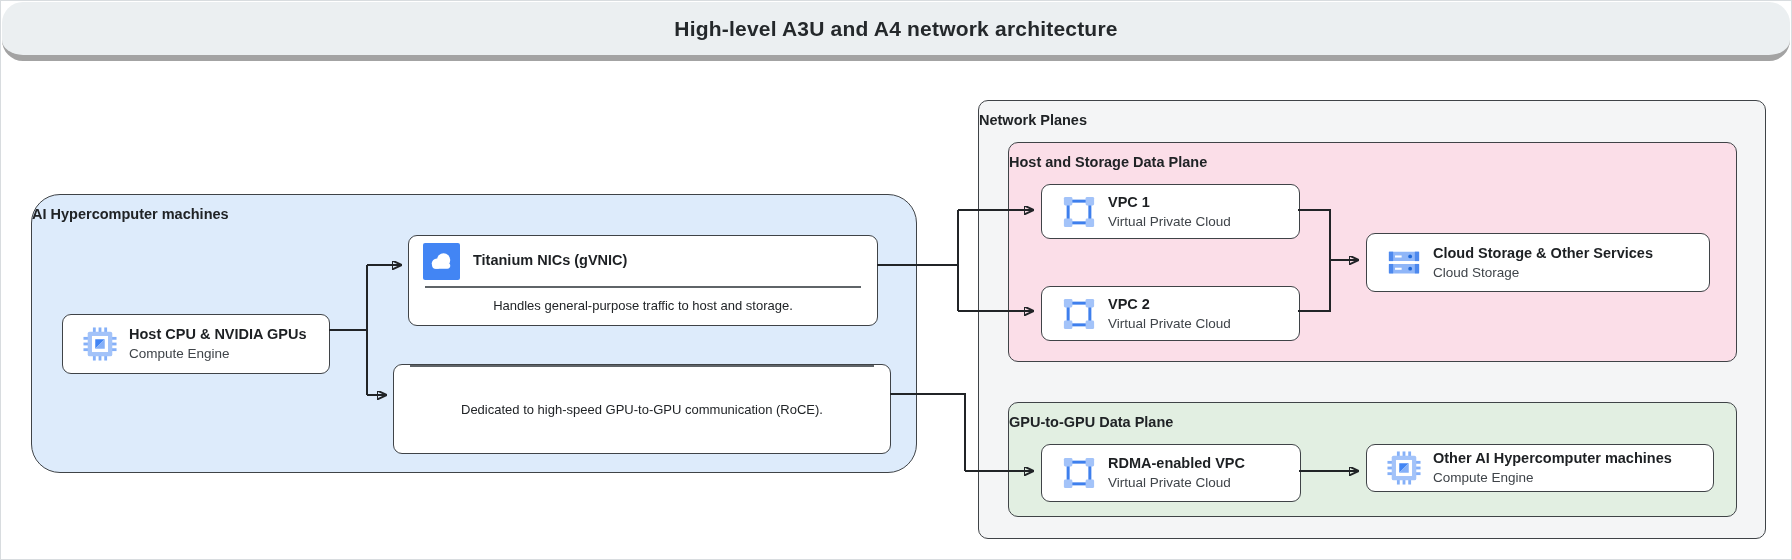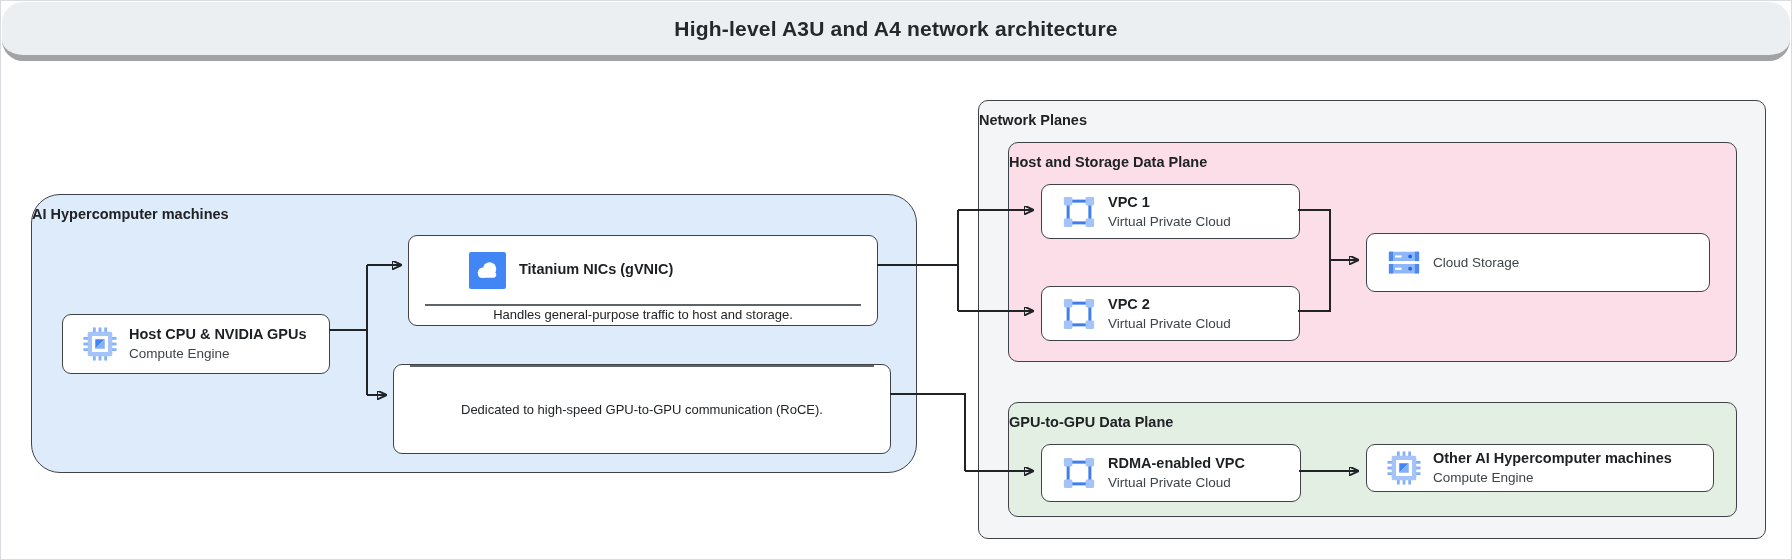--- a/index.html
+++ b/index.html
@@ -33,21 +33,21 @@
   }
   .node-title{font-size:14.5px;font-weight:700;color:#1d2023;line-height:1.35;white-space:nowrap;}
   .node-sub{font-size:13.5px;font-weight:400;color:#3f4449;line-height:1.3;white-space:nowrap;}
   .icon{flex:0 0 auto;display:block;}
   
   .niccard{
     position:absolute;box-sizing:border-box;background:#fff;
     border:1.5px solid #3f4347;border-radius:9px;
     display:flex;flex-direction:column;
   }
-  .nic-head{height:68px;display:flex;align-items:center;gap:13px;padding:0 14px;margin-left:46px;}
+  .nic-head{height:50px;display:flex;align-items:center;gap:13px;padding:0 14px;}
   .nic-divider{border-top:2px solid #5f6468;margin:0 16px;}
   .nic-caption{
     flex:1;display:flex;align-items:center;justify-content:center;
     font-size:13px;color:#212427;padding-bottom:2px;
   }
   
   .connectors{position:absolute;left:0;top:0;width:1792px;height:560px;pointer-events:none;z-index:5;}
   .connectors path{stroke:var(--c-arrow,#212427);stroke-width:2;fill:none;}
 </style>
 </head>
@@ -198,20 +198,21 @@
           <div class="node-title">VPC 2</div>
           <div class="node-sub">Virtual Private Cloud</div>
         </div>
       </div>
 
       <div class="card" style="left:357px;top:90px;width:344px;height:59px;">
         <svg class="icon" width="34" height="34">
             <use href="#i-storage"></use>
           </svg>
         <div>
+          <div class="node-title">Cloud Storage &amp; Other Services</div>
           <div class="node-sub">Cloud Storage</div>
         </div>
       </div>
     </section>
 
     <section class="plane p-green">
       <div class="plane-title">GPU-to-GPU Data Plane</div>
 
       <div class="card" style="left:32px;top:41px;width:260px;height:58px;">
         <svg class="icon" width="34" height="34">

